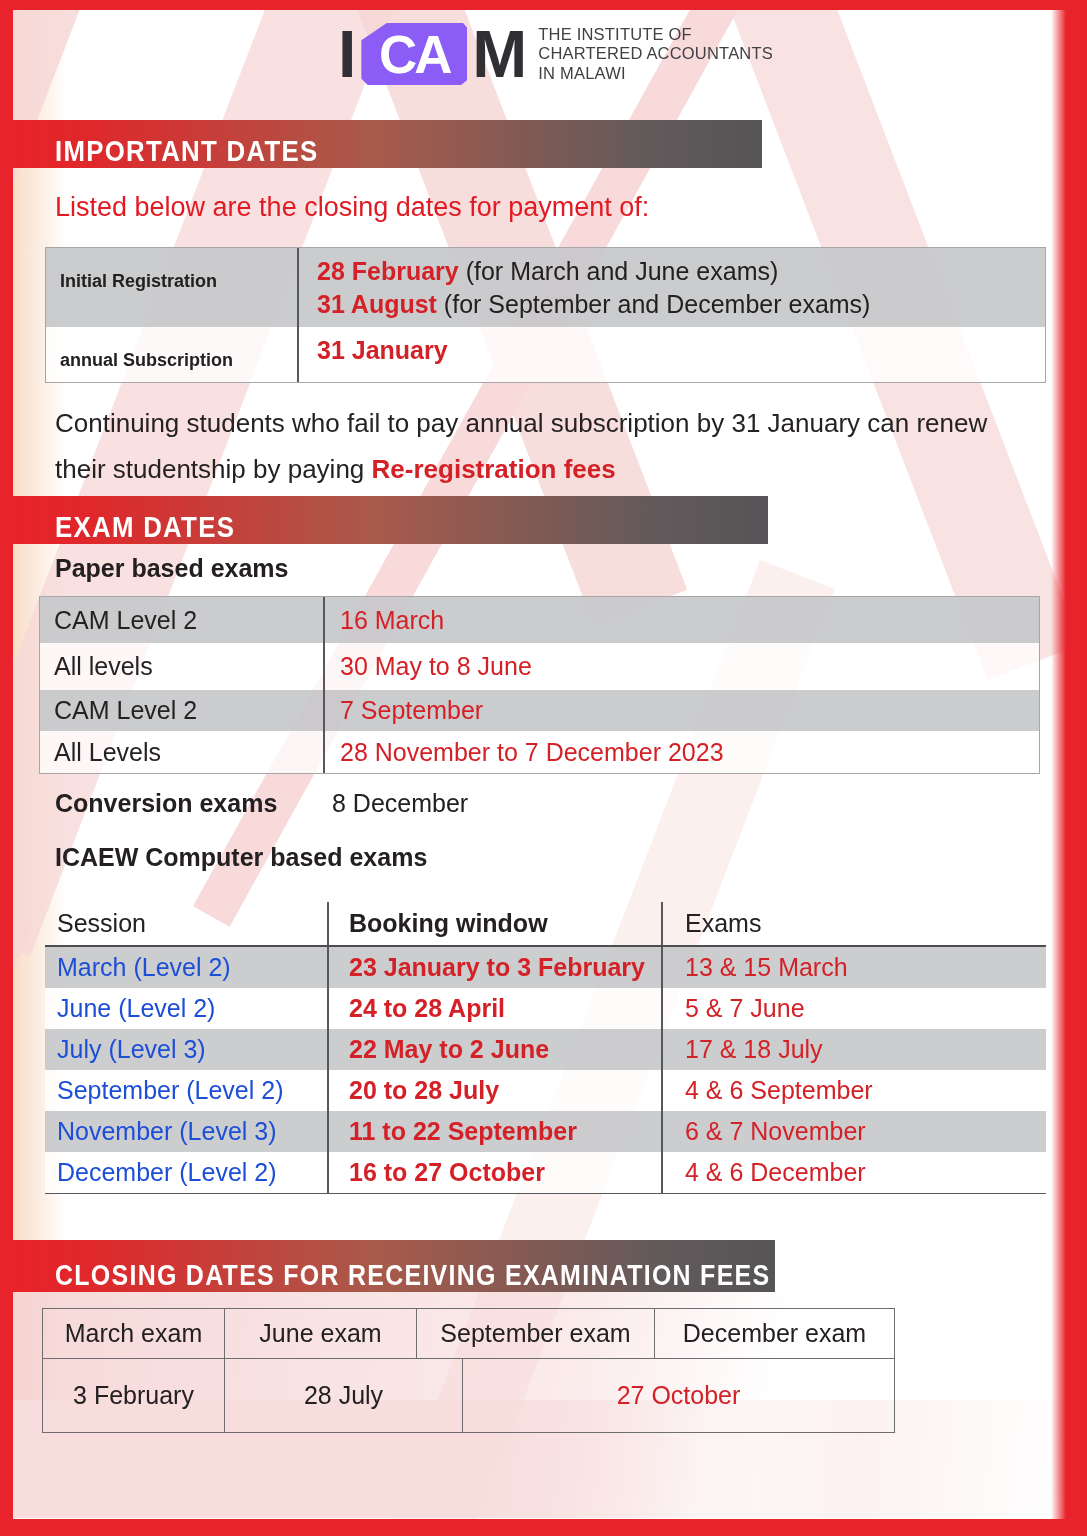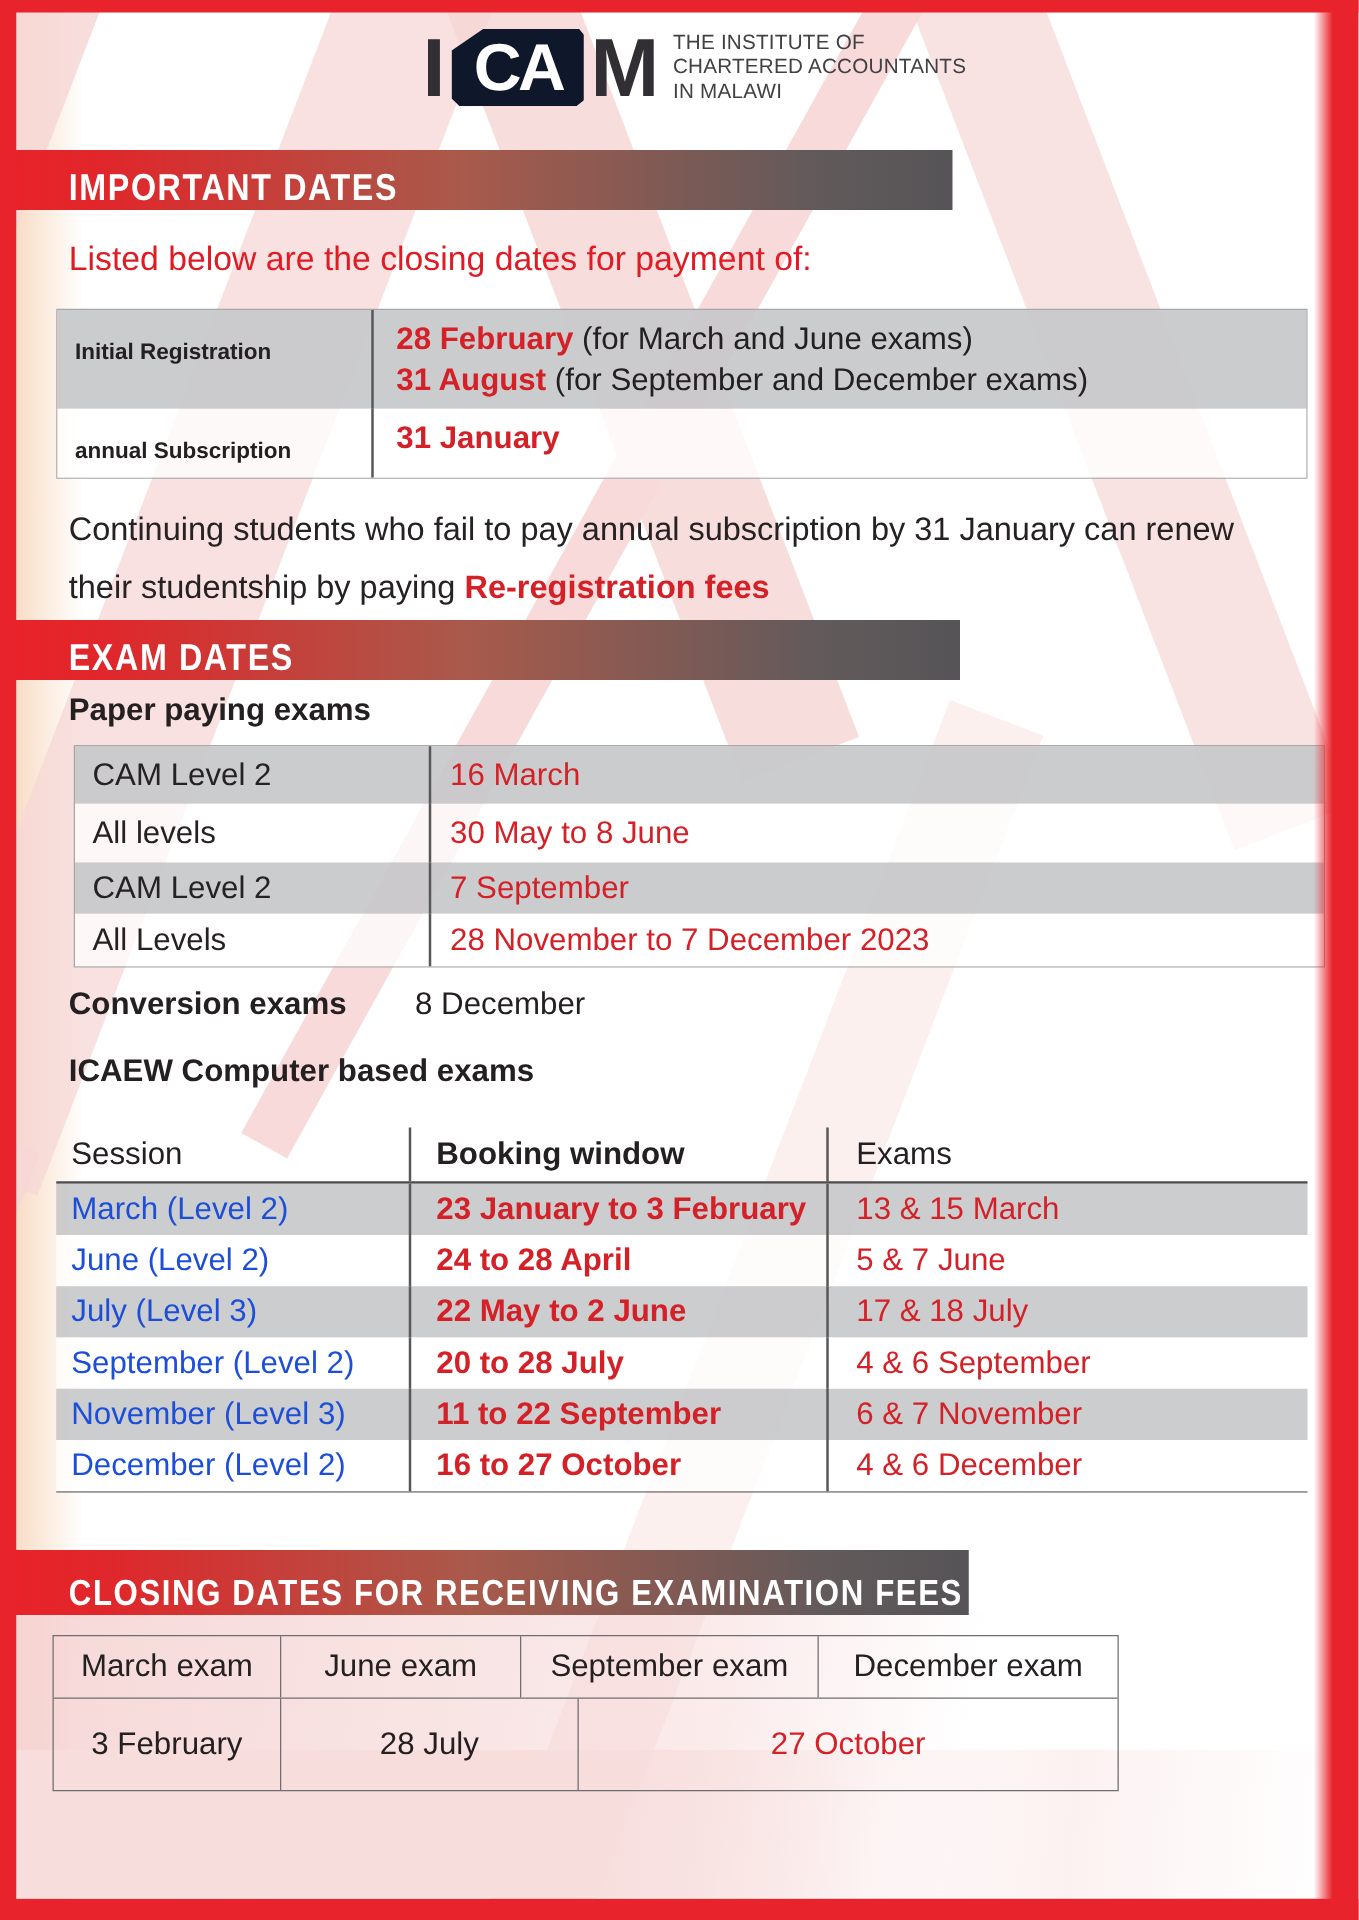--- a/index.html
+++ b/index.html
@@ -29,21 +29,21 @@
   .f-top{left:0; top:0; width:100%; height:10px;}
   .f-left{left:0; top:8px; width:13px; height:1528px;}
   .f-right{right:0; top:0; width:36px; height:100%;
      background:linear-gradient(to left, #e8232b 0%, #e8232b 58%, rgba(232,35,43,0) 100%);}
   .f-bottom{left:0; bottom:0; width:100%; height:17px;}
   
   .content{position:absolute; inset:0; z-index:2;}
   
   .logo{position:absolute; left:338px; top:22px; display:flex; align-items:center;}
   .logo-i,.logo-m{font-size:66px; font-weight:bold; color:#312f33; line-height:64px;}
-  .logo-ca{width:106px; height:62px; margin-left:5px; background:#0f172a; color:#fff;
+  .logo-ca{width:106px; height:62px; margin-left:5px; background:#8b5cf6; color:#fff;
      font-size:53px; font-weight:bold; letter-spacing:-3px;
      display:flex; align-items:center; justify-content:center;
      clip-path:polygon(24% 0, 96% 0, 100% 8%, 100% 92%, 94% 100%, 6% 100%, 0 90%, 0 28%);}
   .logo-m{margin-left:5px;}
   .logo-text{margin-left:11px; font-size:16.5px; line-height:19.5px; color:#414043; letter-spacing:.2px;}
   
   .banner{position:absolute; left:10px; height:48px; display:flex; align-items:flex-end;
      padding-left:45px; box-sizing:border-box; color:#fff;
      background:linear-gradient(90deg,#e82329 0%,#e0272b 10%,#a85a4b 48%,#625a5b 85%,#565457 100%);}
   .banner span{font-size:30px; font-weight:bold; letter-spacing:1.5px; white-space:nowrap;
@@ -61,21 +61,21 @@
   .h-black{position:absolute; left:55px; font-size:25px; font-weight:bold; color:#242021;}
   
   .t1{position:absolute; left:45px; top:247px; width:1001px; border:1.5px solid #a7a7a9; box-sizing:border-box;}
   .t1 .row{display:flex;}
   .t1 .row.gray{background:rgba(199,200,202,.92); min-height:78px;}
   .t1 .row.white{background:rgba(255,255,255,.8); min-height:55px;}
   .t1 .c1{width:251px; box-sizing:border-box; padding:9px 8px 0 14px; font-size:18px; font-weight:bold;margin-top:14px;}
   .t1 .c2{flex:1; border-left:2px solid #58585a; box-sizing:border-box; padding:7px 8px 6px 18px; font-size:25px; line-height:33px;}
   .t1 .c2 .red{font-weight:bold;margin-top:20px;}
   
-  .t2{position:absolute; left:59px; top:596px; width:1001px; border:1.5px solid #a7a7a9; box-sizing:border-box;}
+  .t2{position:absolute; left:39px; top:596px; width:1001px; border:1.5px solid #a7a7a9; box-sizing:border-box;}
   .t2 .row{display:flex; align-items:center; font-size:25px;}
   .t2 .row:nth-child(odd){background:rgba(199,200,202,.92);}
   .t2 .row:nth-child(even){background:rgba(255,255,255,.75);}
   .t2 .row:nth-child(1){height:46px;} .t2 .row:nth-child(2){height:47px;}
   .t2 .row:nth-child(3){height:41px;} .t2 .row:nth-child(4){height:42px;}
   .t2 .c1{width:283px; box-sizing:border-box; padding-left:14px; color:#262223;}
   .t2 .c2{flex:1; align-self:stretch; display:flex; align-items:center; border-left:2px solid #58585a; padding-left:15px;}
   
   .conv{position:absolute; left:55px; top:789px; display:flex; font-size:25px;}
   .conv .lbl{font-weight:bold; width:277px;}
@@ -150,21 +150,21 @@
         </div>
       </div>
     </div>
 
     <p class="note"><span>Continuing students who fail to pay annual subscription by 31 January can renew their studentship by paying </span><span class="red bold">Re-registration fees</span></p>
 
     <div class="banner b2">
       <span>EXAM DATES</span>
     </div>
 
-    <div class="h-black" style="top:554px;">Paper paying exams</div>
+    <div class="h-black" style="top:554px;">Paper based exams</div>
 
     <div class="t2">
       <div class="row">
         <div class="c1">CAM Level 2</div>
         <div class="c2 red">16 March</div>
       </div>
       <div class="row">
         <div class="c1">All levels</div>
         <div class="c2 red">30 May to 8 June</div>
       </div>

